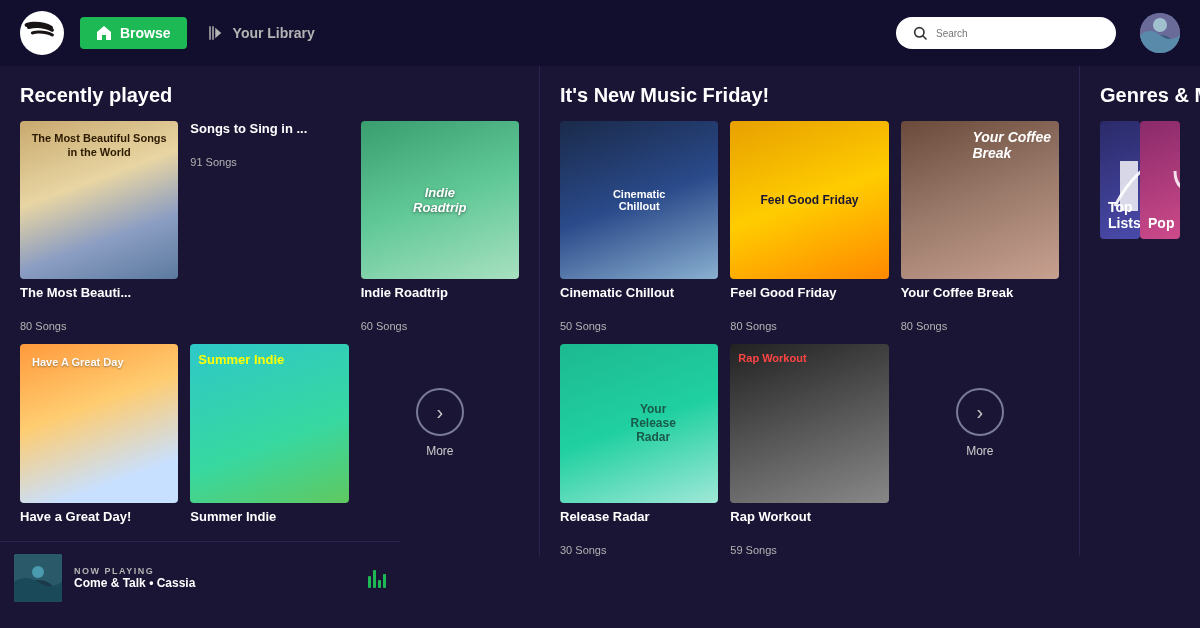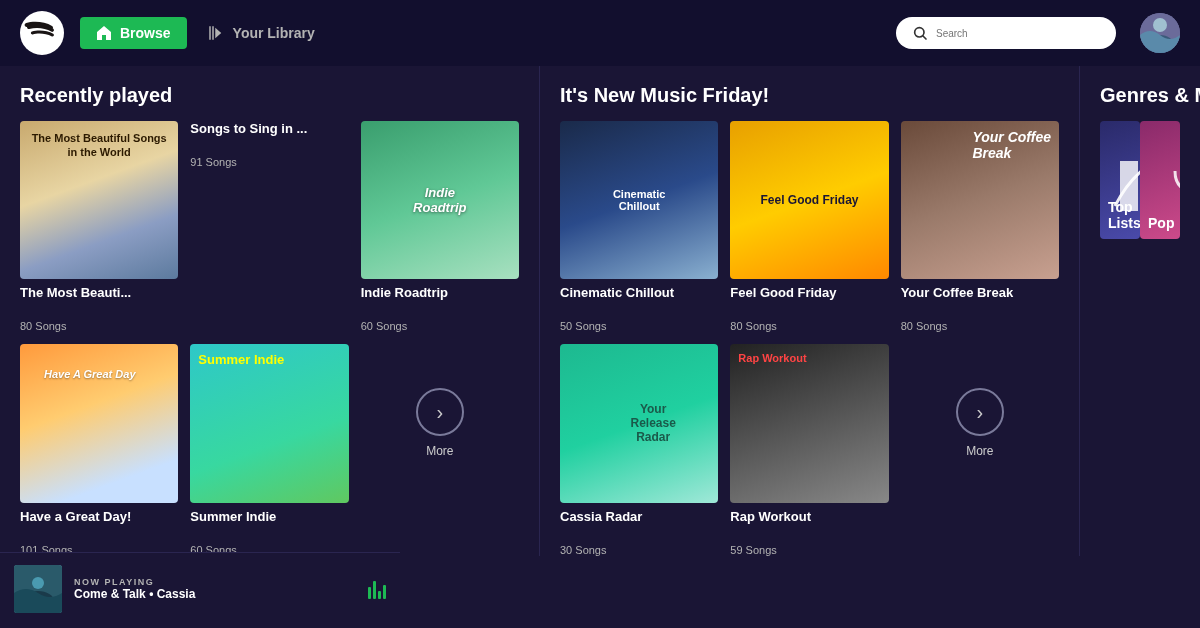--- a/index.html
+++ b/index.html
@@ -183,21 +183,21 @@
       background: linear-gradient(160deg, #3a9e6e 0%, #60c896 50%, #a8e0c0 100%);
       width: 100%; height: 100%;
       display: flex; align-items: center; justify-content: center;
     }
     .art-indie-road .art-label {
       font-size: 13px; font-weight: 800; color: #fff; text-align: center; text-shadow: 0 1px 3px rgba(0,0,0,.5); font-style: italic;
     }
     .art-great-day {
       background: linear-gradient(160deg, #ff9a3c 0%, #ffcc70 40%, #c8e0ff 80%);
       width: 100%; height: 100%;
-      display: flex; align-items: flex-start; padding: 24px; font-style: italic;
+      display: flex; align-items: flex-start; padding: 12px;
     }
     .art-great-day .art-label {
       font-size: 11px; font-weight: 800; color: #fff; text-shadow: 0 1px 2px rgba(0,0,0,.4);
     }
     .art-summer-indie {
       background: linear-gradient(160deg, #2ec8c8 0%, #38d8a0 60%, #60c860 100%);
       width: 100%; height: 100%;
       display: flex; align-items: flex-start; padding: 8px;
     }
     .art-summer-indie .art-label {
@@ -273,21 +273,21 @@
       width: 100%; height: 100%;
     }
     .art-pop {
       background: linear-gradient(160deg, #8a2a6a 0%, #cc4a8a 100%);
       width: 100%; height: 100%;
     }
 
     
     .now-playing-bar {
       position: absolute;
-      bottom: 4px;
+      bottom: 15px;
       left: 0;
       width: 400px;
       height: 72px;
       background: #1a1535;
       border-top: 1px solid #2a2550;
       display: flex;
       align-items: center;
       padding: 10px 14px;
       gap: 12px;
     }
@@ -467,21 +467,21 @@
         <div class="card-title">Your Coffee Break</div>
         <div class="card-subtitle">80 Songs</div>
       </div>
 
       <div class="card">
         <div class="card-img">
           <div class="art-release-radar">
             <div class="art-label">Your<br>Release<br>Radar</div>
           </div>
         </div>
-        <div class="card-title">Cassia Radar</div>
+        <div class="card-title">Release Radar</div>
         <div class="card-subtitle">30 Songs</div>
       </div>
 
       <div class="card">
         <div class="card-img">
           <div class="art-rap-workout">
             <div class="art-label">Rap Workout</div>
           </div>
         </div>
         <div class="card-title">Rap Workout</div>

